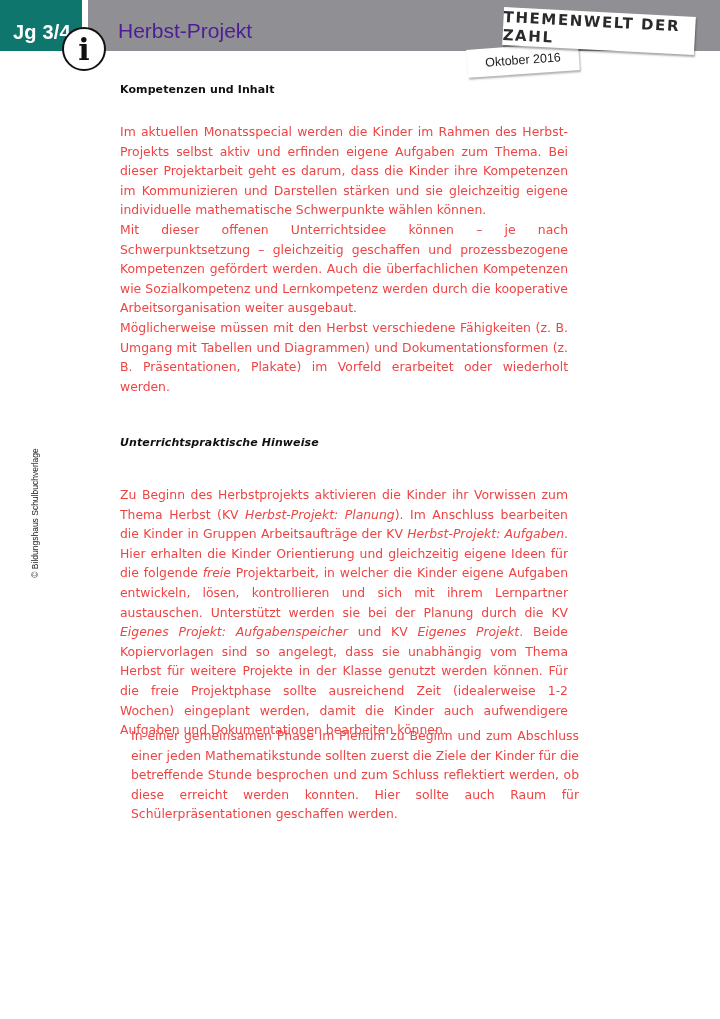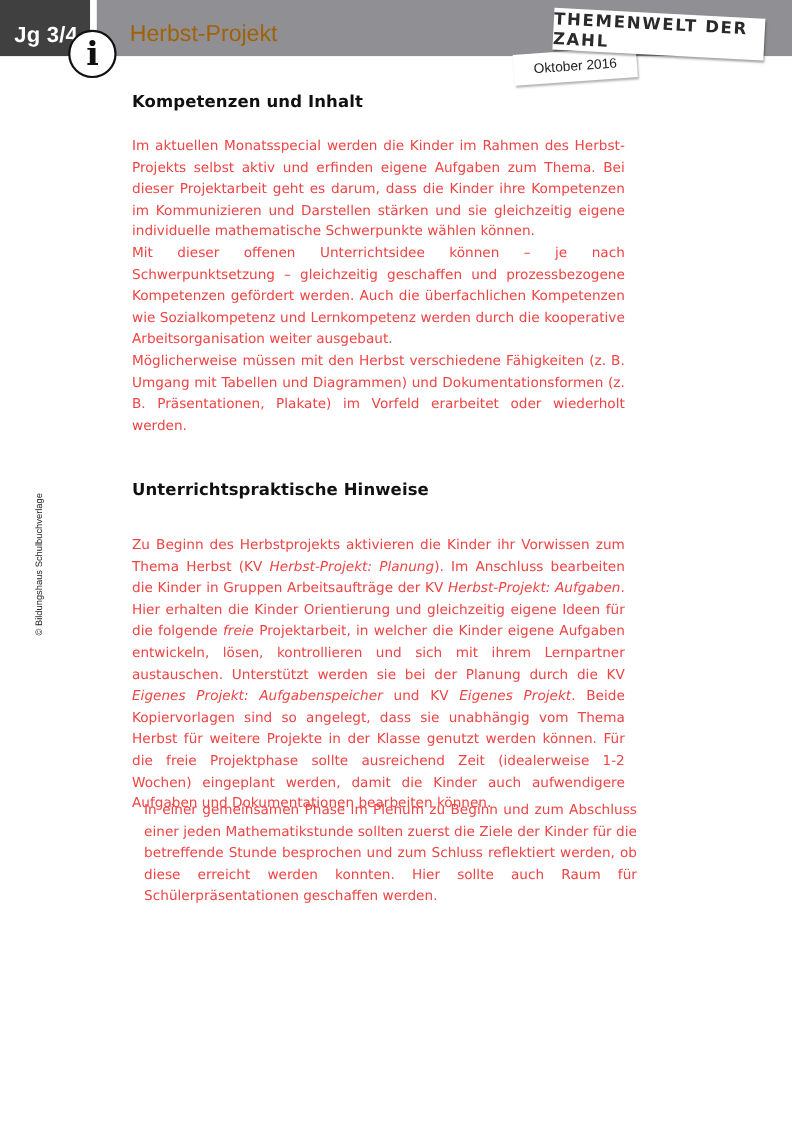--- a/index.html
+++ b/index.html
@@ -1,46 +1,46 @@
 <!DOCTYPE html>
 <html><head>
   <meta charset="utf-8">
   <style>
     * { box-sizing: border-box; margin: 0; padding: 0; }
     html, body { width: 720px; height: 1019px; background: #ffffff; overflow: hidden; }
     body { position: relative; font-family: "DejaVu Sans", sans-serif; color: #1c1c1c; }
 
     
     .header { position: absolute; left: 0; top: 0; width: 720px; height: 51px; }
-    .grade-block { position: absolute; left: 0; top: 0; width: 82px; height: 51px; background: #404040; }
+    .grade-block { position: absolute; left: 0; top: 0; width: 82px; height: 51px; background: #0f766e; }
     .grade-label { position: absolute; left: 13px; top: 21px; font-family: "Liberation Sans", sans-serif; font-weight: bold; font-size: 20px; color: #ffffff; letter-spacing: 0.2px; }
     .divider-strip { position: absolute; left: 82px; top: 0; width: 6px; height: 51px; background: #ffffff; }
     .title-band { position: absolute; left: 88px; top: 0; width: 632px; height: 51px; background: #909094; }
-    .page-title { position: absolute; left: 118px; top: 19px; font-family: "Liberation Sans", sans-serif; font-size: 21px; color: #a16207; }
+    .page-title { position: absolute; left: 118px; top: 19px; font-family: "Liberation Sans", sans-serif; font-size: 21px; color: #4c1d95; }
 
     .info-icon { position: absolute; left: 62px; top: 27px; width: 44px; height: 44px; border-radius: 50%; background: #ffffff; border: 2px solid #111111; display: flex; align-items: center; justify-content: center; }
     .info-icon span { font-family: "DejaVu Serif", serif; font-weight: bold; font-size: 30px; color: #111111; line-height: 1; margin-top: 1px; }
 
     
     .theme-tag { position: absolute; left: 503px; top: 12px; width: 192px; height: 38px; background: #ffffff; transform: rotate(3deg); box-shadow: 1px 2px 2px rgba(0,0,0,0.35); display: flex; align-items: center; justify-content: center; }
     .theme-tag span { font-family: "DejaVu Sans", sans-serif; font-weight: bold; font-size: 15px; letter-spacing: 1.6px; color: #2a2a2a; }
     .date-tag { position: absolute; left: 467px; top: 46px; width: 112px; height: 28px; background: #ffffff; transform: rotate(-4deg); box-shadow: 1px 2px 2px rgba(0,0,0,0.3); display: flex; align-items: center; justify-content: center; }
     .date-tag span { font-family: "Liberation Sans", sans-serif; font-size: 12.5px; color: #222222; }
 
     
     .copyright { position: absolute; left: 35px; top: 513px; transform-origin: center; transform: translate(-50%, -50%) rotate(-90deg); white-space: nowrap; font-family: "Liberation Sans", sans-serif; font-size: 8.5px; color: #222222; }
 
     
     .content { position: absolute; left: 120px; top: 80px; width: 448px; }
-    h2.section-heading { font-family: "DejaVu Sans", sans-serif; font-weight: bold; font-size: 15px; color: #111111; letter-spacing: 0.1px; }
+    h2.section-heading { font-family: "DejaVu Sans", sans-serif; font-weight: bold; font-size: 11px; color: #111111; letter-spacing: 0.1px; }
     .para { font-family: "DejaVu Sans", sans-serif; font-size: 12.4px; line-height: 19.6px; text-align: justify; hyphens: manual; color: #ef4444; }
     .para em { font-style: italic; }
     .sec1-heading { position: absolute; left: 0; top: 3px; }
     .sec1-body { position: absolute; left: 0; top: 42px; width: 448px; }
-    .sec2-heading { position: absolute; left: 0; top: 356px; }
+    .sec2-heading { position: absolute; left: 0; top: 356px; font-style: italic; }
     .sec2-body { position: absolute; left: 0; top: 405px; width: 448px; }
     .sec2-body2 { position: absolute; left: 11px; top: 646px; width: 448px; }
   </style>
 </head>
 <body>
 
 <div class="header">
   <div class="grade-block">
     <span class="grade-label">Jg 3/4</span>
   </div>

